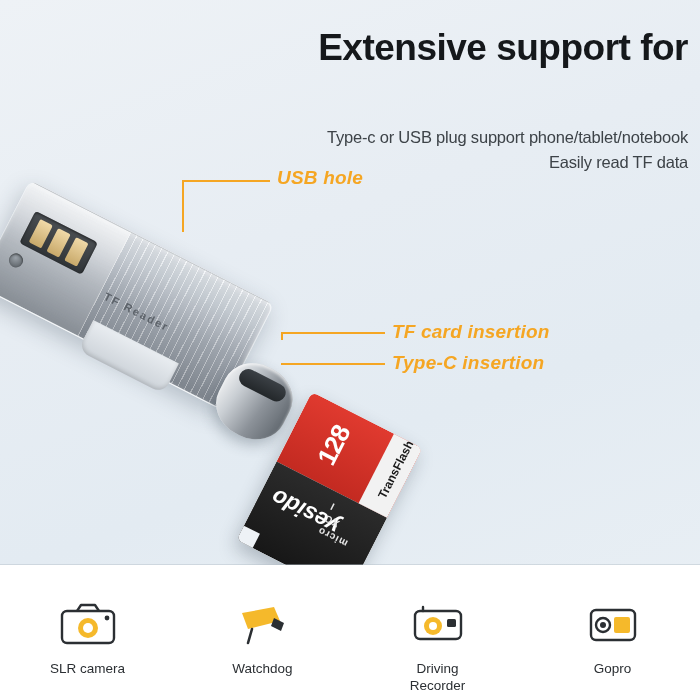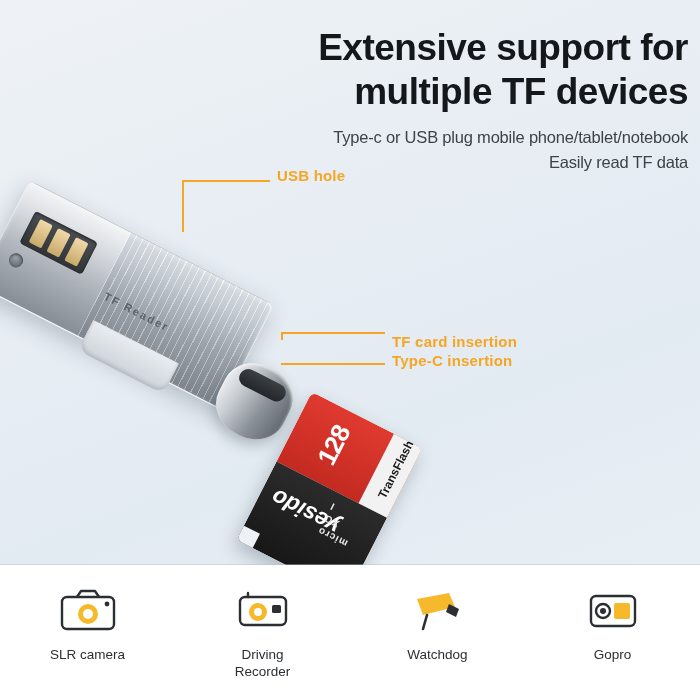--- a/index.html
+++ b/index.html
@@ -39,27 +39,28 @@
     font-size:16.5px;
     letter-spacing:-0.2px;
   }
   .sub1{top:128px;}
   .sub2{top:153px;margin-left:8px;}
 
   
   .callout{
     position:absolute;
     color:#f5a623;
-    font-size:15px;
+    font-size:19px;
     font-weight:600;
+    font-style:italic;
     white-space:nowrap;
     letter-spacing:0.2px;
   }
   .c-usb{left:277px;top:167px;}
-  .c-tf{left:392px;top:333px;}
+  .c-tf{left:392px;top:321px;}
   .c-typec{left:392px;top:352px;text-align:right;}
 
   .leader{
     position:absolute;
     height:2px;
     background:#f5a623;
   }
   .leader.l-usb{left:182px;top:180px;width:88px;}
   .leader.l-tf{left:281px;top:332px;width:104px;}
   .leader.l-typec{left:281px;top:363px;width:104px;}
@@ -235,21 +236,21 @@
 
   
   .iconbar{
     position:absolute;
     left:0;bottom:0;
     width:700px;height:135px;
     background:#ffffff;
     display:flex;
     align-items:flex-start;
     justify-content:space-around;
-    padding-top:14px;
+    padding-top:28px;
     box-sizing:border-box;
   }
   .icon-cell{
     width:112px;
     text-align:center;
     color:#2b2f33;
     font-size:13.5px;
     line-height:1.25;
   }
   .icon-art{
@@ -265,23 +266,22 @@
     background:rgba(180,190,200,.45);
   }
 </style>
 </head>
 <body>
 
 <div id="page">
 
   <div class="headline">
     <span>Extensive support for</span>
-    <span class="l2">multiple TF devices</span>
-  </div>
-  <div class="subline sub1">Type-c or USB plug mobile phone/tablet/notebook</div>
+  </div>
+  <div class="subline sub1">Type-c or USB plug support phone/tablet/notebook</div>
   <div class="subline sub2">Easily read TF data</div>
 
   <div class="leader-v v-usb"></div>
   <div class="leader l-usb"></div>
   <div class="leader-v v-tf"></div>
   <div class="leader l-tf"></div>
   <div class="leader l-typec"></div>
 
   <div class="callout c-usb">USB hole</div>
   <div class="callout c-tf">TF card insertion</div>
@@ -341,41 +341,41 @@
         </svg>
       </div>
       <span class="icon-label">SLR camera</span>
       <span class="icon-label2"></span>
     </div>
 
 
     <div class="icon-cell">
       <div class="icon-art">
         <svg width="58" height="46" viewBox="0 0 58 46" aria-hidden="true">
+          <path d="M8 12 l32 -6 l6 14 l-32 8 z" fill="#f5b92b"></path>
+          <path d="M40 17 l10 5 l-3 8 l-10 -5 z" fill="#2b2f33"></path>
+          <path d="M18 28 l-4 14" stroke="#2b2f33" stroke-width="2.6" stroke-linecap="round"></path>
+        </svg>
+      </div>
+      <span class="icon-label">Watchdog</span>
+      <span class="icon-label2"></span>
+    </div>
+
+    <div class="icon-cell">
+      <div class="icon-art">
+        <svg width="58" height="46" viewBox="0 0 58 46" aria-hidden="true">
           <rect x="6" y="10" width="46" height="28" rx="5" fill="none" stroke="#2b2f33" stroke-width="2.4"></rect>
           <circle cx="24" cy="25" r="9" fill="#f5b92b"></circle>
           <circle cx="24" cy="25" r="4" fill="#ffffff"></circle>
           <rect x="38" y="18" width="9" height="8" rx="1.5" fill="#2b2f33"></rect>
           <path d="M14 10 v-4" stroke="#2b2f33" stroke-width="2.4" stroke-linecap="round"></path>
         </svg>
       </div>
       <span class="icon-label">Driving</span>
       <span class="icon-label2">Recorder</span>
-    </div>
-
-    <div class="icon-cell">
-      <div class="icon-art">
-        <svg width="58" height="46" viewBox="0 0 58 46" aria-hidden="true">
-          <path d="M8 12 l32 -6 l6 14 l-32 8 z" fill="#f5b92b"></path>
-          <path d="M40 17 l10 5 l-3 8 l-10 -5 z" fill="#2b2f33"></path>
-          <path d="M18 28 l-4 14" stroke="#2b2f33" stroke-width="2.6" stroke-linecap="round"></path>
-        </svg>
-      </div>
-      <span class="icon-label">Watchdog</span>
-      <span class="icon-label2"></span>
     </div>
 
 
     <div class="icon-cell">
       <div class="icon-art">
         <svg width="58" height="46" viewBox="0 0 58 46" aria-hidden="true">
           <rect x="7" y="9" width="44" height="30" rx="5" fill="none" stroke="#2b2f33" stroke-width="2.4"></rect>
           <rect x="30" y="16" width="16" height="16" rx="2" fill="#f5b92b"></rect>
           <circle cx="19" cy="24" r="7" fill="none" stroke="#2b2f33" stroke-width="2.4"></circle>
           <circle cx="19" cy="24" r="3" fill="#2b2f33"></circle>

